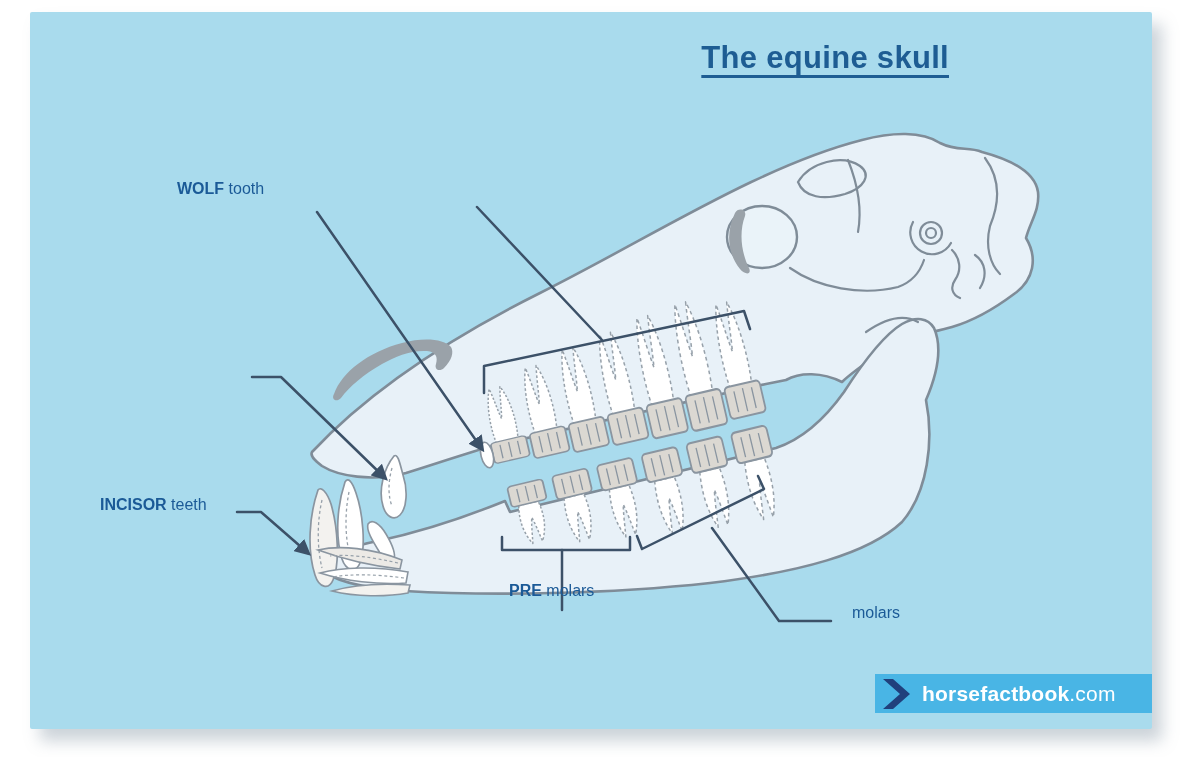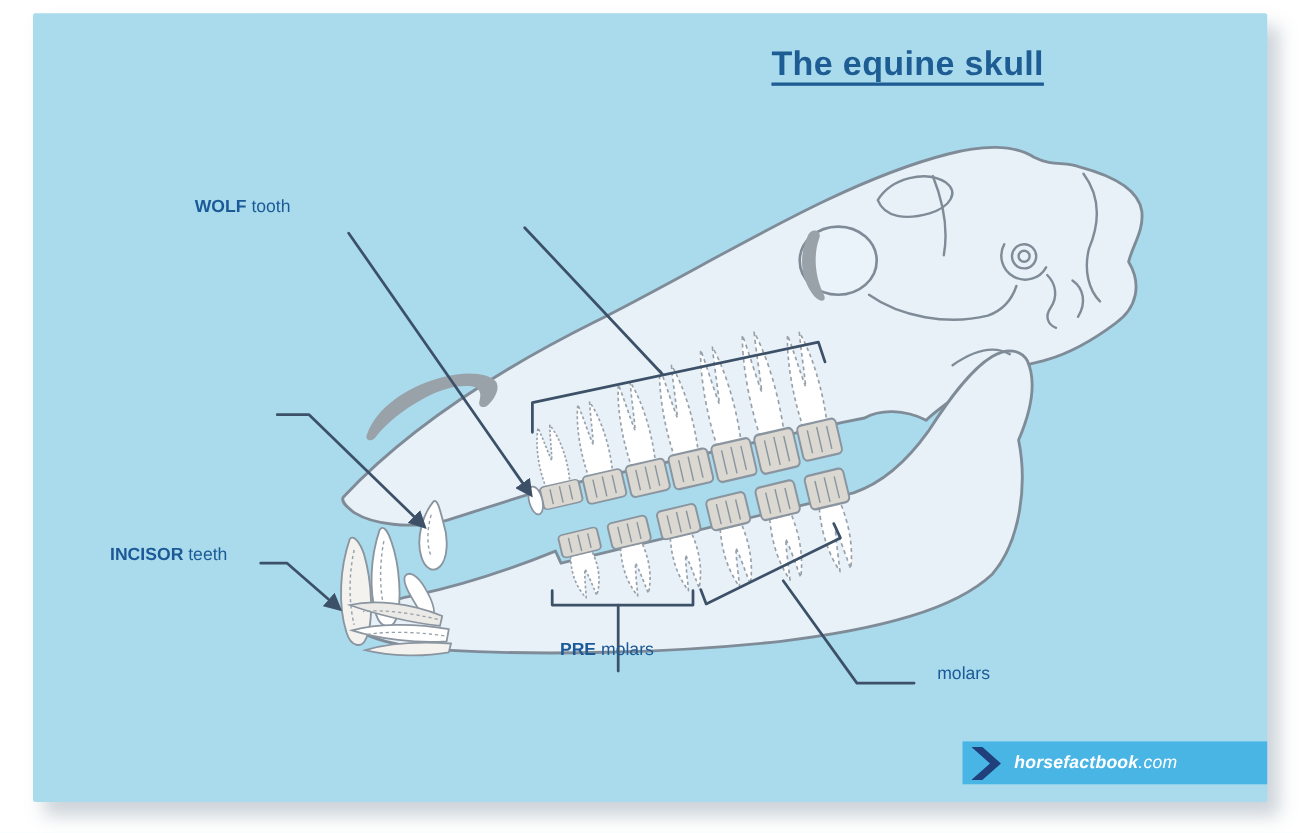--- a/index.html
+++ b/index.html
@@ -25,21 +25,21 @@
   .lbl-cheek{left:390px;top:171px;}
   .lbl-canine{left:118px;top:342px;}
   .lbl-incisor{left:100px;top:496px;}
   .lbl-premolars{left:497px;top:582px;margin-left:12px;}
   .lbl-molars{left:852px;top:604px;}
   .banner{
     position:absolute;left:875px;top:674px;width:277px;height:39px;
     background:#49b5e5;display:flex;align-items:center;gap:12px;padding-left:8px;
     box-sizing:border-box;
   }
-  .banner .wm{font-size:16px;color:#ffffff;letter-spacing:.2px;font-style:italic;}
+  .banner .wm{font-size:21px;color:#ffffff;letter-spacing:.2px;}
   .banner .wm b{font-weight:700;}
   .chev{display:flex;align-items:center;}
 </style>
 </head>
 <body>
 
 <div class="stage">
   <div class="panel"></div>
 
   <svg class="art" viewBox="0 0 1184 757">

